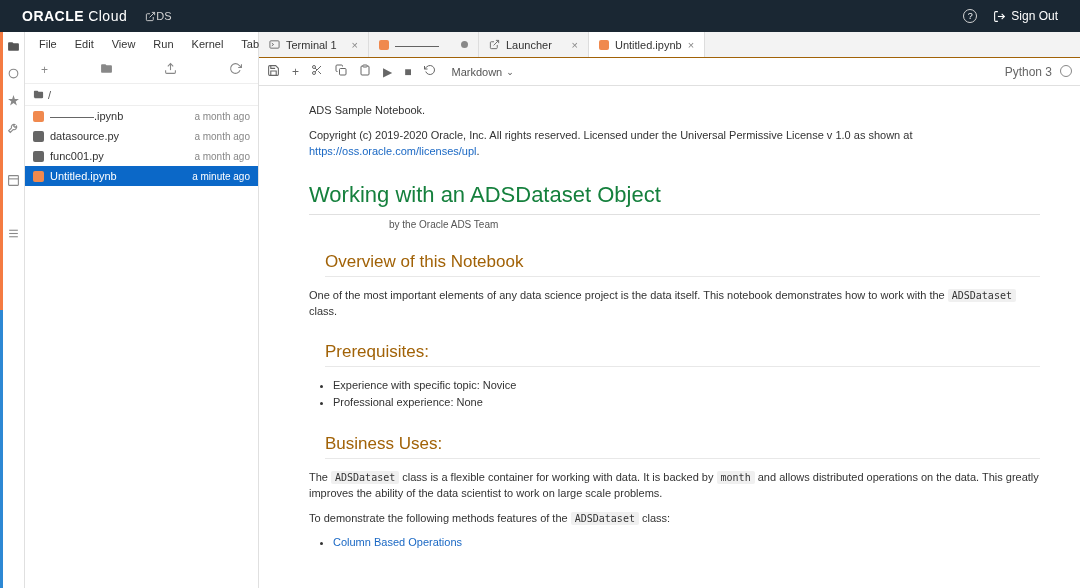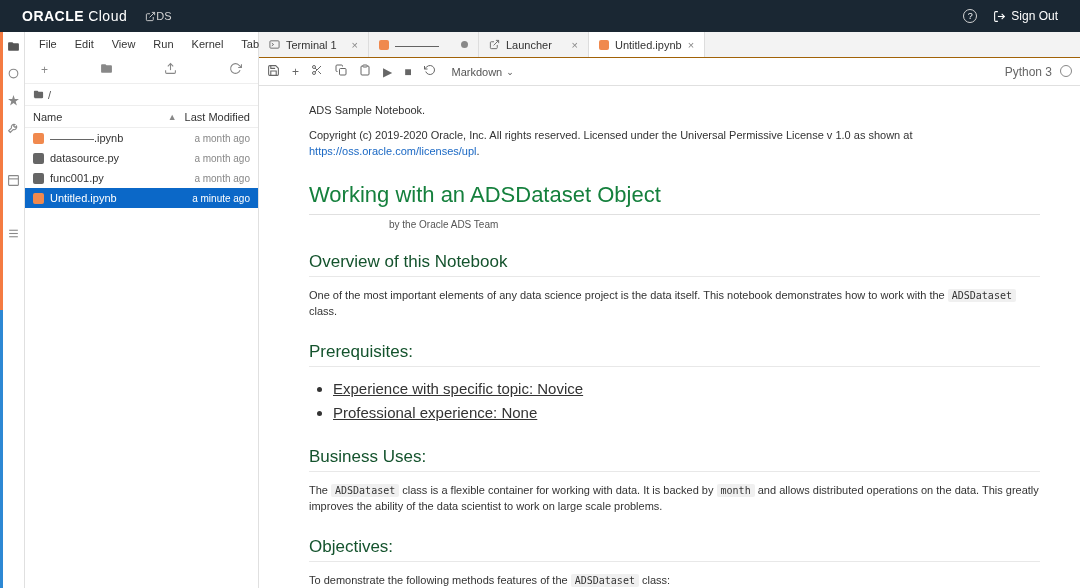--- a/index.html
+++ b/index.html
@@ -50,22 +50,22 @@
 .nb-content { flex:1; overflow-y:auto; padding:16px 40px 30px 50px; position:relative; }
 .nb-content::-webkit-scrollbar { width:12px; }
 .nb-content::-webkit-scrollbar-thumb { background:#bbb; border-radius:6px; }
 .nb-content::-webkit-scrollbar-track { background:#f0f0f0; }
 
 .cell-text { font-size:11px; color:#333; line-height:1.5; margin-bottom:8px; }
 .cell-text a { color:#1a68c4; text-decoration:none; }
 .cell-text code { background:#f0f0f0; padding:1px 4px; border-radius:2px; font-family:monospace; font-size:10px; }
 h1.nb { font-size:22px; font-weight:400; margin:22px 0 4px 0; padding-bottom:6px; border-bottom:1px solid #e0e0e0; color:#15803d; }
 .byline { text-align:left; padding-left:80px; font-size:10px; color:#555; margin-bottom:16px; }
-h2.nb { font-size:17px; font-weight:400; margin:22px 0 10px 0; padding-bottom:4px; border-bottom:1px solid #e8e8e8; color:#14532d; }
-ul.nb { list-style:disc; padding-left:24px; margin:6px 0 10px 0; font-size:15px;text-decoration:underline; }
+h2.nb { font-size:17px; font-weight:400; margin:22px 0 10px 16px; padding-bottom:4px; border-bottom:1px solid #e8e8e8; color:#a16207; }
+ul.nb { list-style:disc; padding-left:24px; margin:6px 0 10px 0; font-size:11px; }
 ul.nb li { line-height:1.6; }
 .link-list a { color:#1a68c4; text-decoration:none; }
 </style>
 </head>
 <body>
 
 <div class="oracle-header">
   <span class="oracle-logo">
     <span>ORACLE</span><span class="cloud">Cloud</span>
   </span>
@@ -143,25 +143,20 @@
             <polyline points="23 4 23 10 17 10"></polyline>
             <path d="M20.49 15a9 9 0 1 1-2.12-9.36L23 10"></path>
           </svg></span>
     </div>
     <div class="breadcrumb">
       <svg width="11" height="11" viewBox="0 0 24 24" fill="#666">
           <path d="M10 4H4c-1.1 0-2 .9-2 2v12c0 1.1.9 2 2 2h16c1.1 0 2-.9 2-2V8c0-1.1-.9-2-2-2h-8l-2-2z"></path>
         </svg>
       <span>/</span>
     </div>
-    <div class="file-header">
-      <span class="name">Name</span>
-      <span style="color:#888;margin-right:8px;font-size:9px">▲</span>
-      <span class="mod">Last Modified</span>
-    </div>
     <div class="file-list">
       <div class="file-row">
           <span class="file-icon nb-icon"></span>
           <span class="fn">————.ipynb</span>
           <span class="age">a month ago</span>
         </div>
       <div class="file-row">
           <span class="file-icon py-icon"></span>
           <span class="fn">datasource.py</span>
           <span class="age">a month ago</span>
@@ -263,21 +258,20 @@
       </p>
       <h2 class="nb">Prerequisites:</h2>
       <ul class="nb">
         <li>Experience with specific topic: Novice</li>
         <li>Professional experience: None</li>
       </ul>
       <h2 class="nb">Business Uses:</h2>
       <p class="cell-text">
         <span>The </span><code>ADSDataset</code><span> class is a flexible container for working with data. It is backed by </span><code>month</code><span> and allows distributed operations on the data. This greatly improves the ability of the data scientist to work on large scale problems.</span>
       </p>
-      <h2 class="nb">Objectives:</h2>
       <p class="cell-text">
         <span>To demonstrate the following methods features of the </span><code>ADSDataset</code><span> class:</span>
       </p>
       <ul class="nb link-list">
         <li><a>Column Based Operations</a></li>
       </ul>
 
     </div>
   </div>
 </div>

